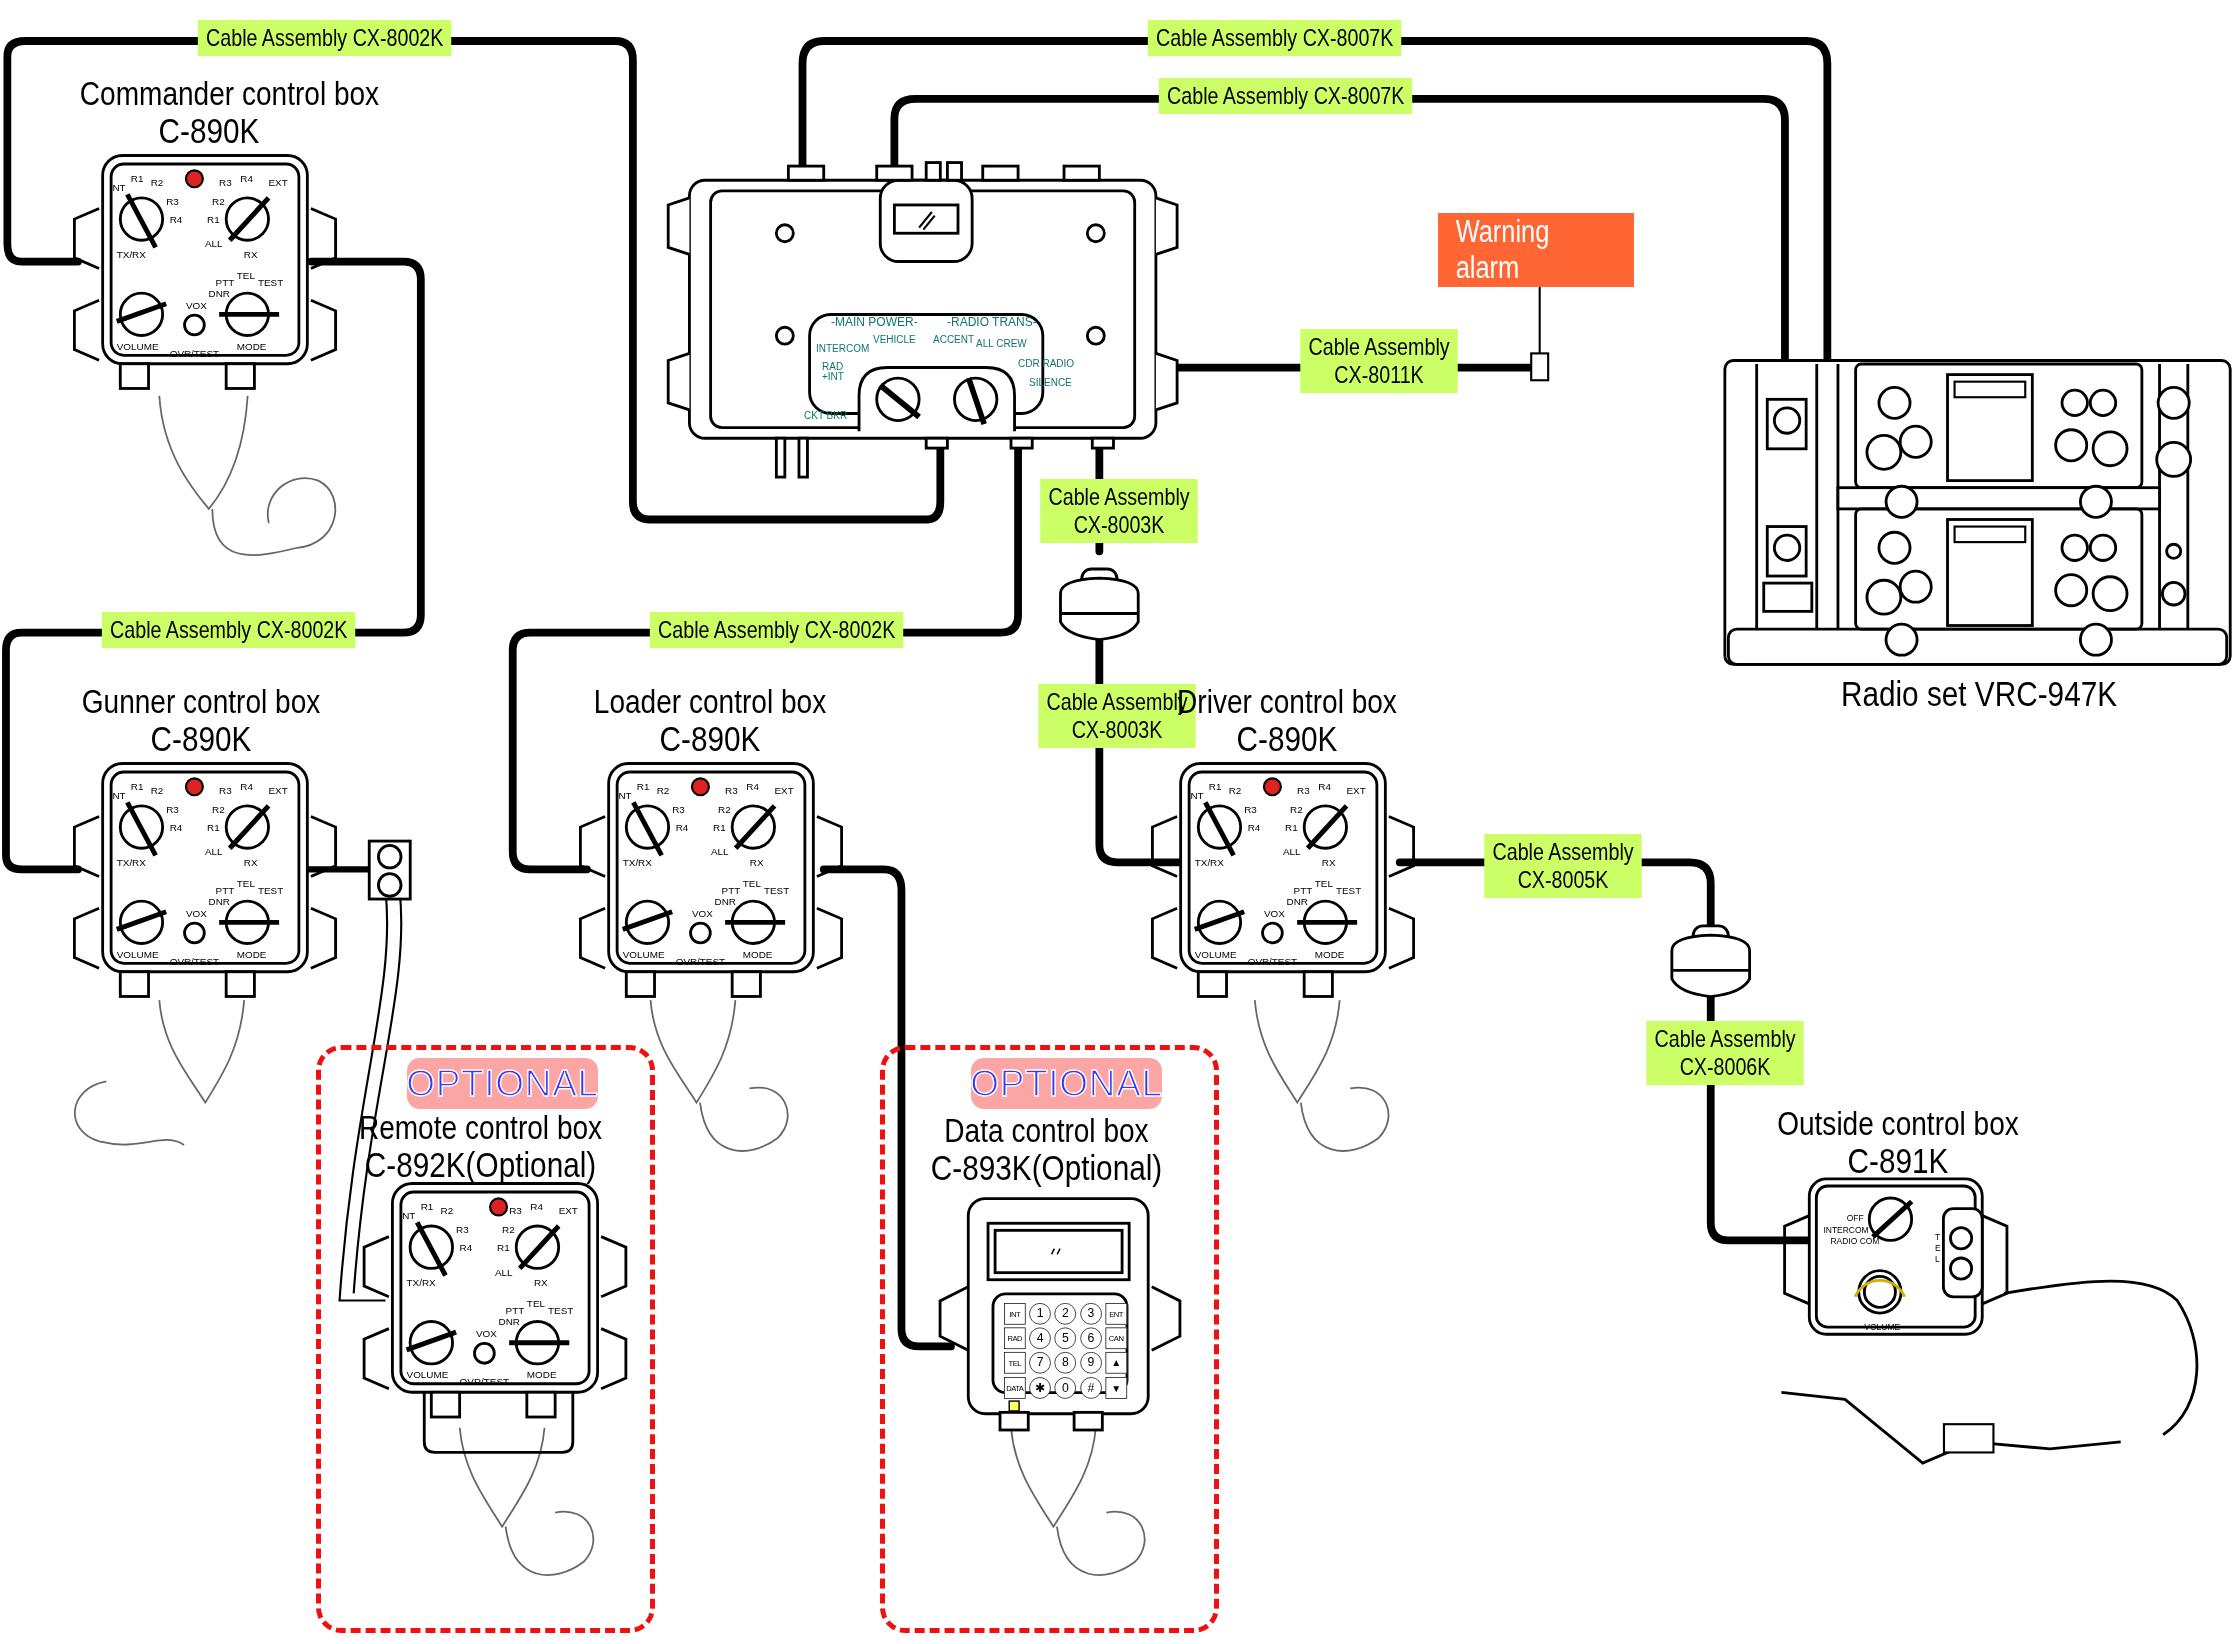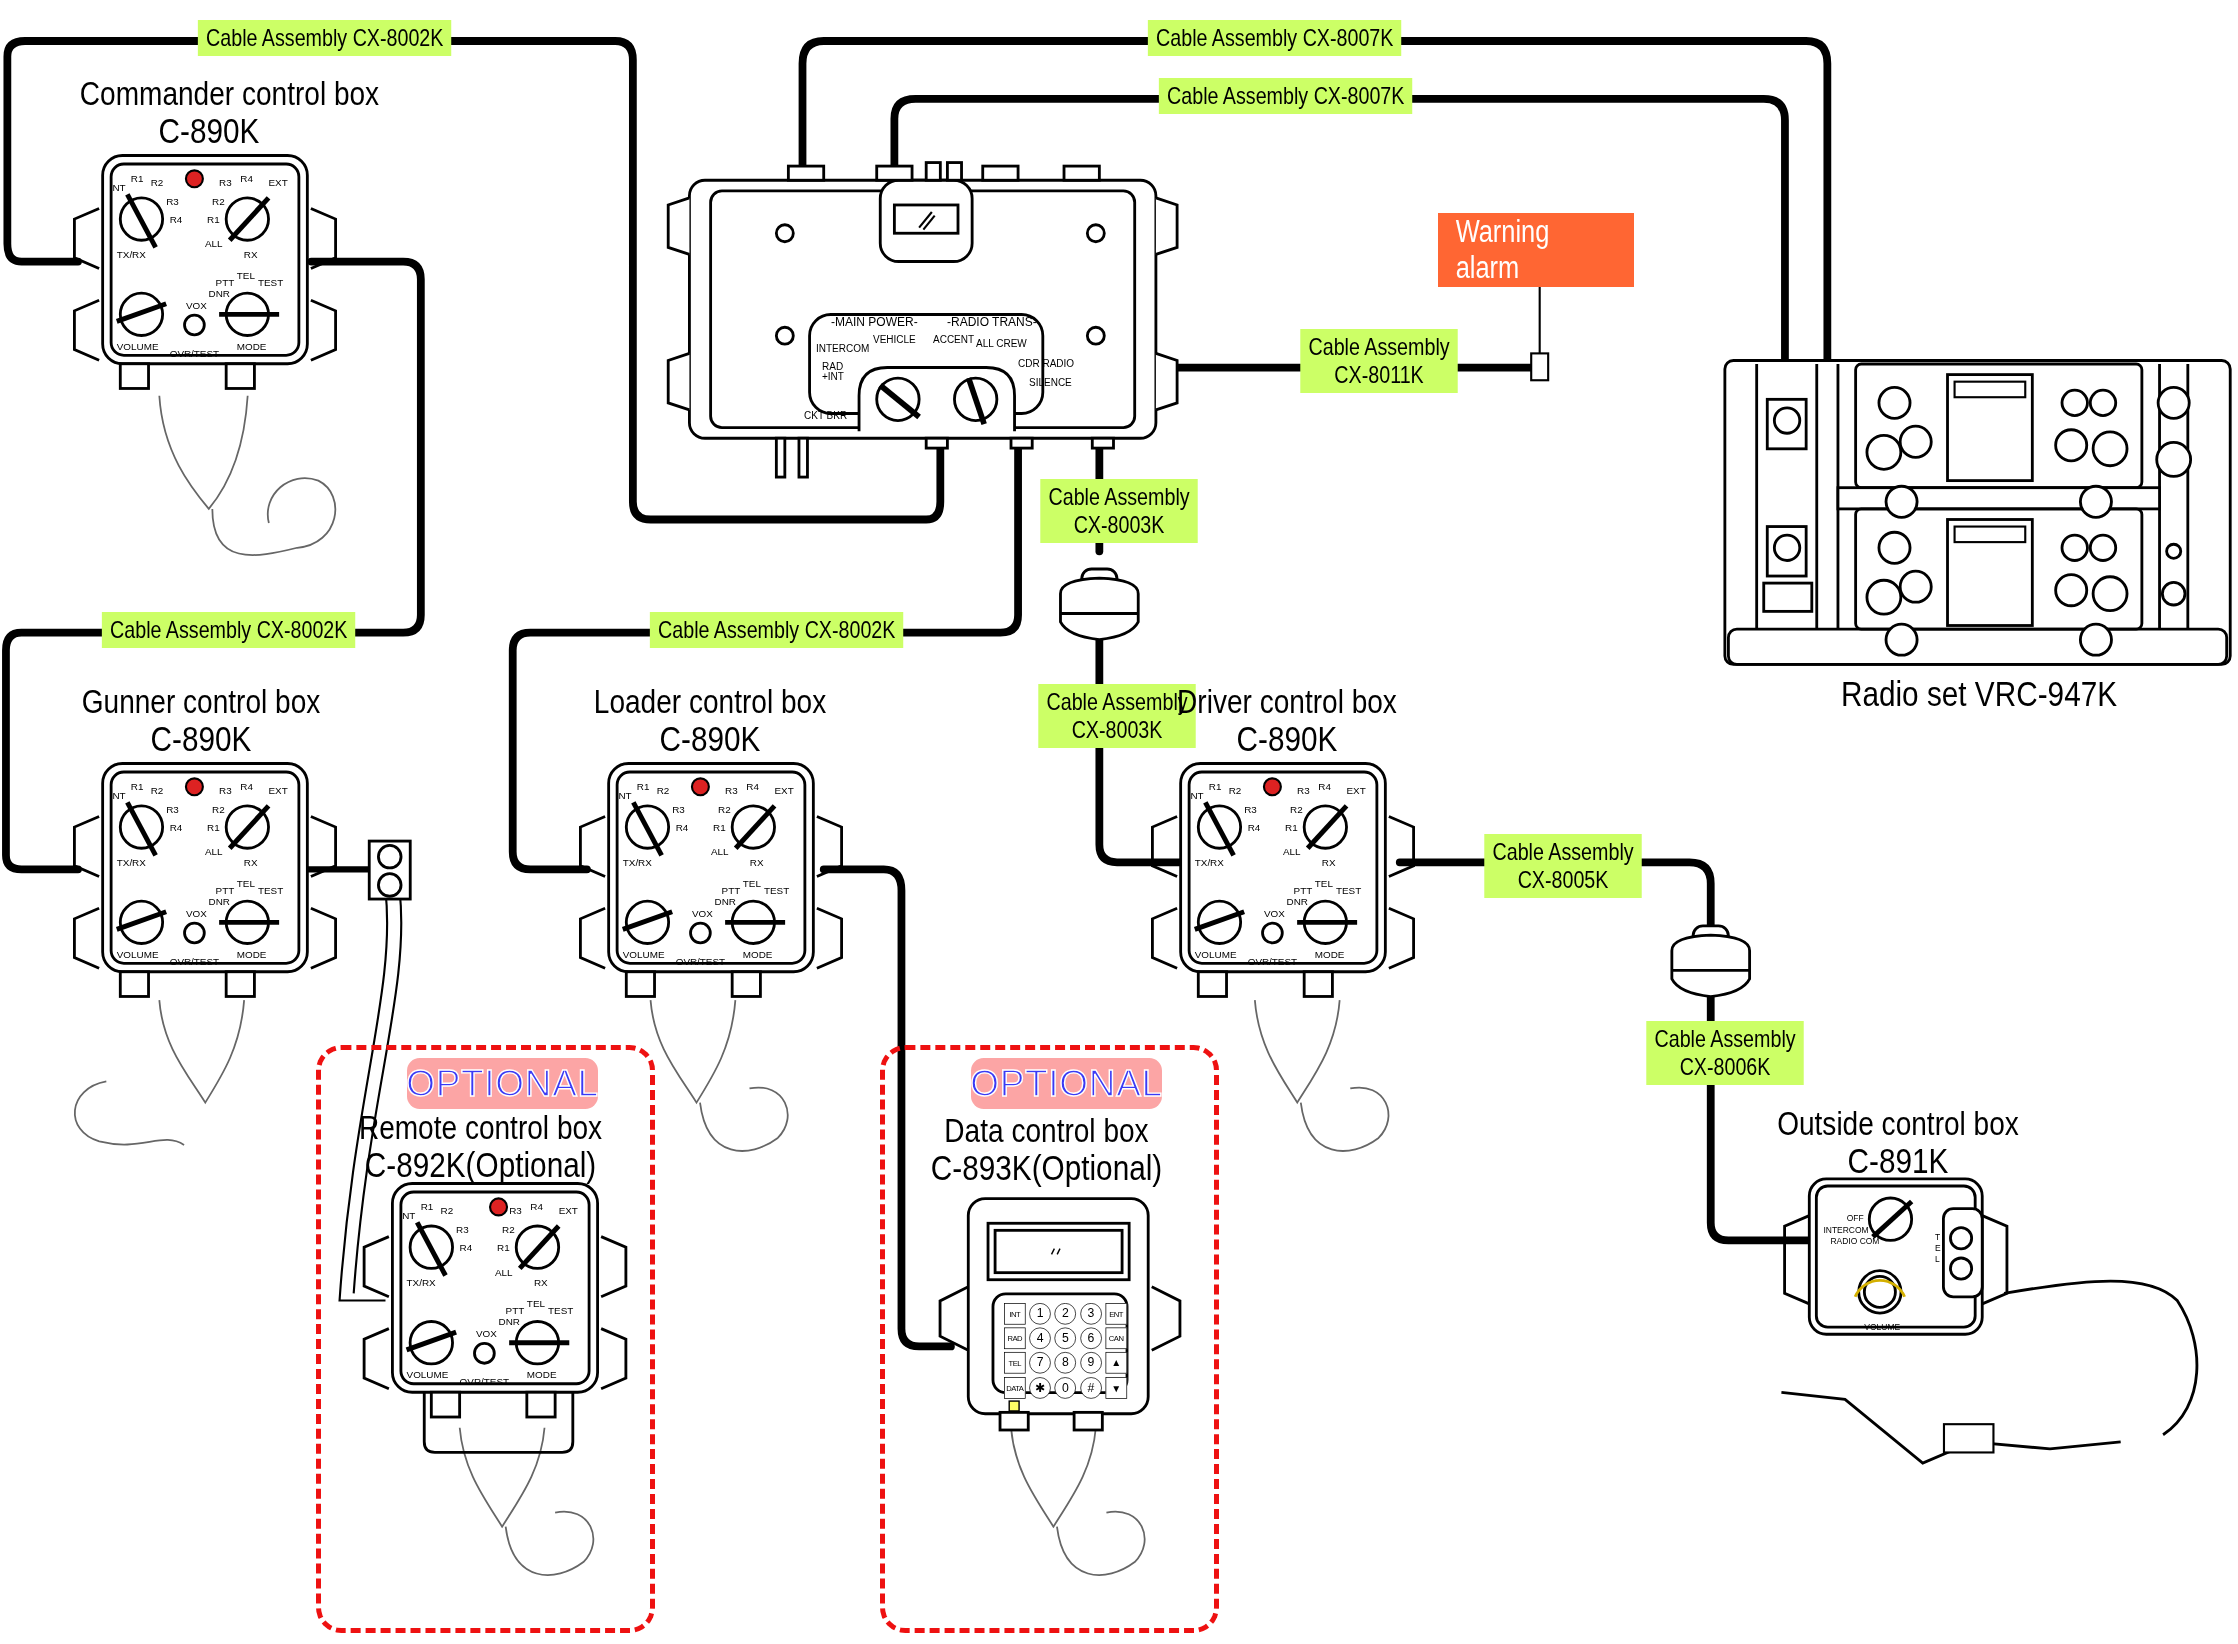--- a/index.html
+++ b/index.html
@@ -20,21 +20,21 @@
   .opt-badge { position:absolute; background:#fca5a5; border-radius:12.7px; color:#3a3af5;
                font-size:37px; display:flex; align-items:center; justify-content:center;
                -webkit-text-stroke:1.4px #fff; letter-spacing:0.7px; }
   .dev { position:absolute; }
   .keypad { position:absolute; display:grid; grid-template-columns:repeat(5, 31px);
             grid-gap:4.2px; }
   .key { width:30px; height:30px; border:1.4px solid #000; display:flex; align-items:center;
          justify-content:center; font-size:14px; background:#fff; box-sizing:border-box; }
   .key.round { border-radius:50%; font-size:17px; }
   .key.sq { font-size:10.6px; letter-spacing:-0.7px; }
-  .panel-txt { position:absolute; font-size:10px; color:#000000; white-space:nowrap; }
+  .panel-txt { position:absolute; font-size:10px; color:#0f766e; white-space:nowrap; }
 </style>
 </head>
 <body>
 
 <svg id="wires" viewBox="0 0 3167 2326">
   <g fill="none" stroke="#000" stroke-width="11" stroke-linecap="round" stroke-linejoin="round">
 
     <path d="M110 370 L30 370 Q10 370 10 345 L10 80 Q10 58 35 58 L870 58 Q895 58 895 85 L895 710 Q895 735 920 735 L1310 735 Q1330 735 1330 710 L1330 630"></path>
 
     <path d="M440 370 L570 370 Q595 370 595 395 L595 870 Q595 895 570 895 L30 895 Q8 895 8 920 L8 1210 Q8 1230 30 1230 L110 1230"></path>

